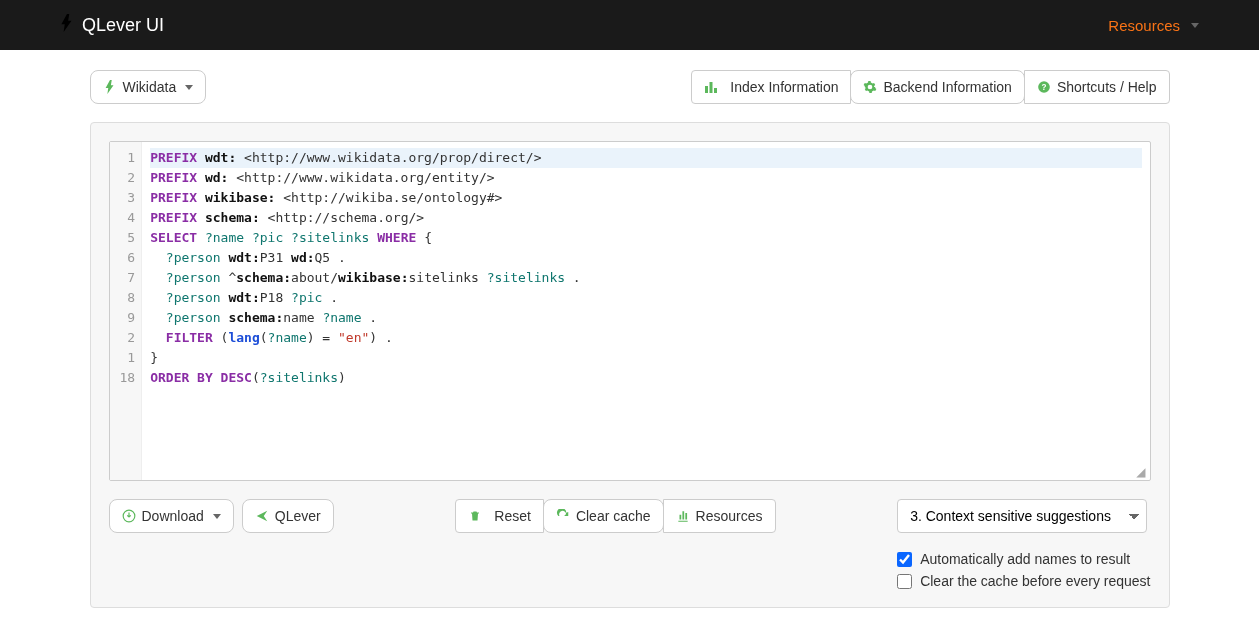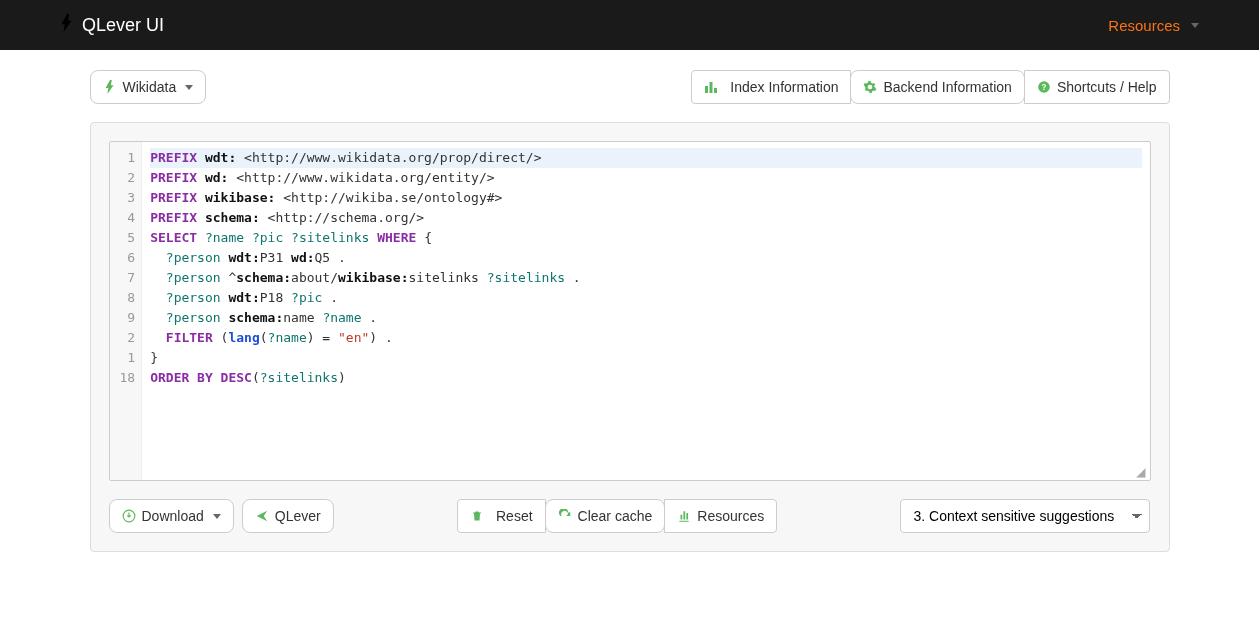--- a/index.html
+++ b/index.html
@@ -180,17 +180,27 @@
             </span>
             <span>Resources</span>
           </button>
         </div>
       </div>
 
       <div class="actions-right" style="flex-direction:column; align-items:flex-start;">
         <select class="form-ctrl">
           <option>3. Context sensitive suggestions</option>
         </select>
+        <div class="checks">
+          <label>
+            <input type="checkbox" checked="" style="">
+            <span>Automatically add names to result</span>
+          </label>
+          <label>
+            <input type="checkbox" style="">
+            <span>Clear the cache before every request</span>
+          </label>
+        </div>
       </div>
     </div>
   </div>
 
 </div>
 
 </body></html>

